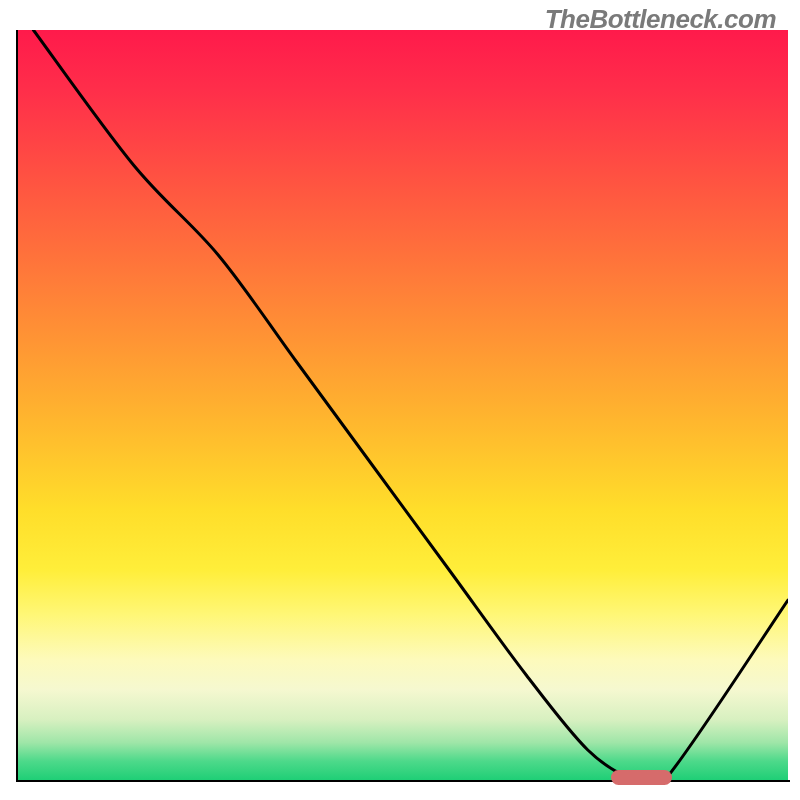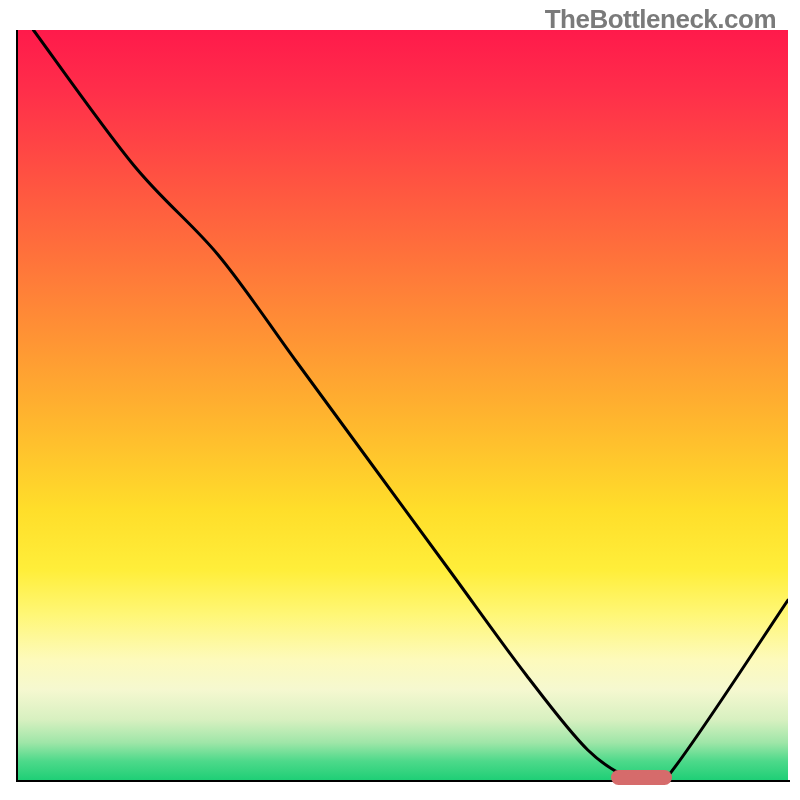--- a/index.html
+++ b/index.html
@@ -8,20 +8,21 @@
     width: 800px;
     height: 800px;
     overflow: hidden;
     background: #ffffff;
     font-family: Arial, Helvetica, sans-serif;
   }
   .chart-container {
     position: relative;
     width: 790px;
     height: 800px;
+    font-style: italic;
   }
   .watermark {
     position: absolute;
     top: 4px;
     right: 14px;
     font-size: 26px;
     font-weight: 600;
     color: #7a7a7a;
     letter-spacing: -0.5px;
     z-index: 10;

